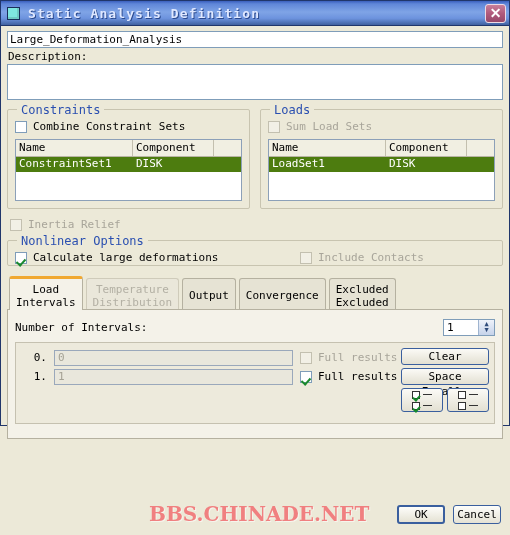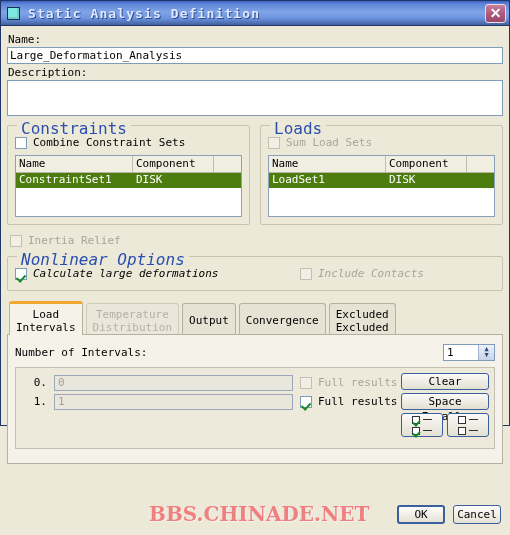--- a/index.html
+++ b/index.html
@@ -49,21 +49,21 @@
     box-sizing:border-box;width:100%;height:36px;background:#fff;
     border:1px solid #7f9db9;
   }
   
   .group{
     position:relative;border:1px solid #c8c4b0;border-radius:2px;
     margin-top:9px;padding:9px 7px 7px 7px;box-sizing:border-box;
   }
   .group>.gtitle{
     position:absolute;top:-7px;left:9px;background:#ece9d8;padding:0 4px;
-    color:#2a4fb0;font-size:16px;font-weight:normal;
+    color:#2a4fb0;font-size:12px;font-weight:normal;
   }
   .cols{display:flex;gap:10px;}
   .col{flex:1 1 0;min-width:0;}
   
   .cb-row{display:flex;align-items:center;gap:6px;height:15px;}
   .cbox{
     width:12px;height:12px;box-sizing:border-box;flex:0 0 auto;
     background:#fff;border:1px solid #7f9db9;position:relative;
   }
   .cbox.checked::after{
@@ -177,21 +177,20 @@
 <div class="window">
 
   <div class="titlebar">
     <div class="win-icon"></div>
     <div class="win-title">Static Analysis Definition</div>
     <div class="close-btn">✕</div>
   </div>
 
   <div class="client">
 
-    <div class="lbl">Name:</div>
     <div class="tfield">Large_Deformation_Analysis</div>
 
     <div class="lbl">Description:</div>
     <div class="tarea"></div>
 
     <div class="cols">
 
       <div class="col">
         <div class="group">
           <div class="gtitle">Constraints</div>
@@ -236,21 +235,21 @@
         </div>
       </div>
 
     </div>
 
     <div class="cb-row" style="margin-top:8px;margin-left:3px;">
       <div class="cbox off"></div>
       <div class="cb-label dim">Inertia Relief</div>
     </div>
 
-    <div class="group" style="margin-top:8px;padding-bottom:9px;font-style:italic;">
+    <div class="group" style="margin-top:8px;padding-bottom:0;">
       <div class="gtitle">Nonlinear Options</div>
       <div style="display:flex;">
         <div class="cb-row" style="flex:1 1 auto;">
           <div class="cbox checked"></div>
           <div class="cb-label">Calculate large deformations</div>
         </div>
         <div class="cb-row" style="width:195px;flex:0 0 auto;">
           <div class="cbox off"></div>
           <div class="cb-label dim">Include Contacts</div>
         </div>

